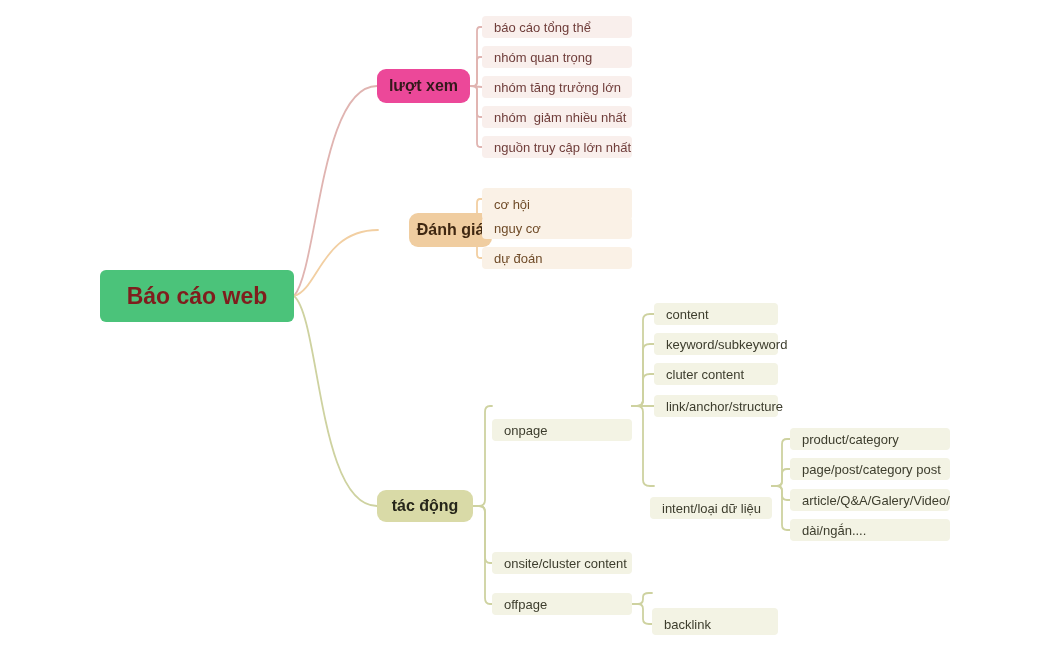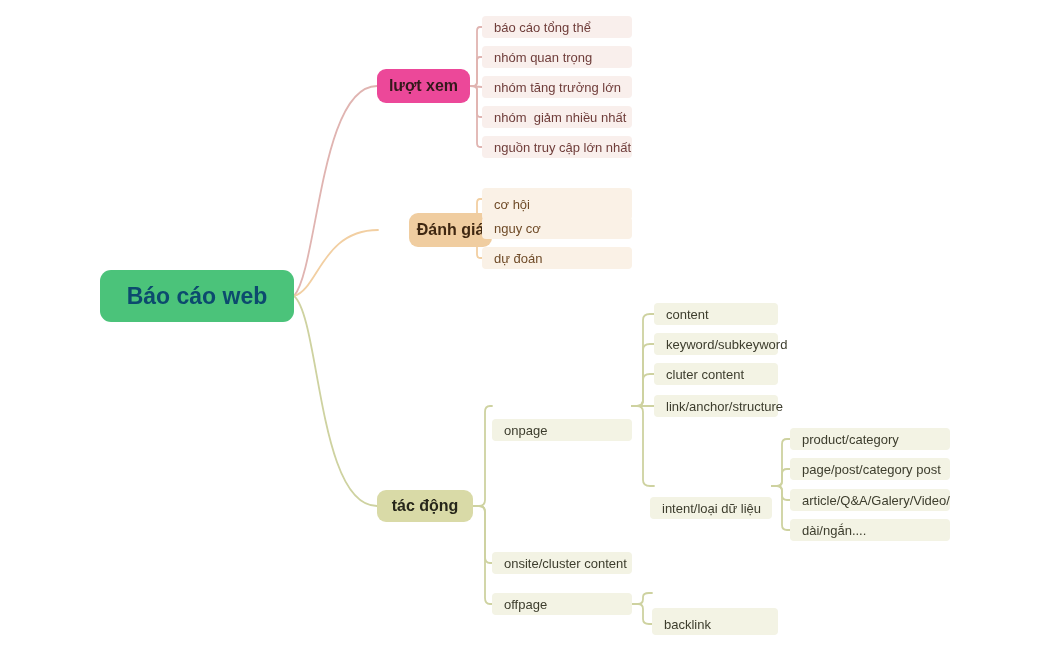--- a/index.html
+++ b/index.html
@@ -24,25 +24,25 @@
   .node {
     position: absolute;
     box-sizing: border-box;
     display: flex;
     align-items: center;
     white-space: pre;
     cursor: default;
   }
   .root-node {
     background: #4bc37a;
-    border-radius: 11px;
+    border-radius: 6px;
     justify-content: center;
     font-weight: bold;
     font-size: 23px;
-    color: #0c4a6e;
+    color: #7f1d1d;
   }
   .branch {
     border-radius: 9px;
     justify-content: center;
     font-weight: bold;
     font-size: 16px;
   }
   .branch-pink   { background: #ec4899; color: #34191b; }
   .branch-orange { background: #f0cda0; color: #3f2711; }
   .branch-olive  { background: #d9daa7; color: #26261a; }

